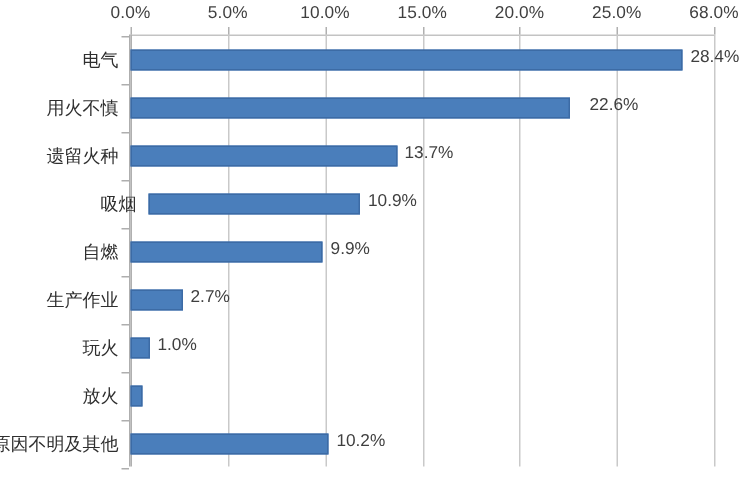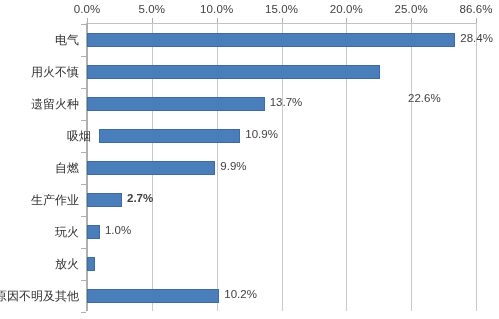--- a/index.html
+++ b/index.html
@@ -146,21 +146,21 @@
 
 <div id="chart-root">
 
   <div class="xaxis-labels">
       <div class="xtick-label" style="left: 87px;">0.0%</div>
       <div class="xtick-label" style="left: 151.833px;">5.0%</div>
       <div class="xtick-label" style="left: 216.667px;">10.0%</div>
       <div class="xtick-label" style="left: 281.5px;">15.0%</div>
       <div class="xtick-label" style="left: 346.333px;">20.0%</div>
       <div class="xtick-label" style="left: 411.167px;">25.0%</div>
-      <div class="xtick-label" style="left: 476px;">86.6%</div>
+      <div class="xtick-label" style="left: 476px;">68.0%</div>
     </div>
 
   <div class="plot">
     <div class="plot-top-border"></div>
   <div class="gridline axis0" style="left: 0px;"></div>
       <div class="xtick-mark" style="left: 0px;"></div>
       <div class="gridline" style="left: 64.8333px;"></div>
       <div class="xtick-mark" style="left: 64.8333px;"></div>
       <div class="gridline" style="left: 129.667px;"></div>
       <div class="xtick-mark" style="left: 129.667px;"></div>
@@ -178,41 +178,41 @@
 
   <div id="rows">
       <div class="row" style="top: 24px;">
         <div class="cat-label">电气</div>
         <div class="bar" style="width: 368.253px;"></div>
         <div class="bar-value" style="left: 460.253px;">28.4%</div>
       </div>
       <div class="row" style="top: 56px;">
         <div class="cat-label">用火不慎</div>
         <div class="bar" style="width: 293.047px;"></div>
-        <div class="bar-value" style="left: 408px; margin-top: 28px;">22.6%</div>
+        <div class="bar-value" style="left: 393px;">22.6%</div>
       </div>
       <div class="row" style="top: 88px;">
         <div class="cat-label">遗留火种</div>
         <div class="bar" style="width: 177.643px;"></div>
         <div class="bar-value" style="left: 269.643px;">13.7%</div>
       </div>
       <div class="row" style="top: 120px; margin-left: 12px;">
         <div class="cat-label">吸烟</div>
         <div class="bar" style="width: 141.337px;"></div>
         <div class="bar-value" style="left: 233.337px;">10.9%</div>
       </div>
       <div class="row" style="top: 152px;">
         <div class="cat-label">自燃</div>
         <div class="bar" style="width: 128.37px;"></div>
         <div class="bar-value" style="left: 220.37px;">9.9%</div>
       </div>
       <div class="row" style="top: 184px;">
         <div class="cat-label">生产作业</div>
         <div class="bar" style="width: 35.01px;"></div>
-        <div class="bar-value" style="left: 127.01px; font-weight: bold;">2.7%</div>
+        <div class="bar-value" style="left: 127.01px;">2.7%</div>
       </div>
       <div class="row" style="top: 216px;">
         <div class="cat-label">玩火</div>
         <div class="bar" style="width: 12.9667px;"></div>
         <div class="bar-value" style="left: 104.967px;">1.0%</div>
       </div>
       <div class="row" style="top: 248px;">
         <div class="cat-label">放火</div>
         <div class="bar" style="width: 7.78px;"></div>
         <div class="bar-value" style="left: 99.78px; margin-top: 32px;">0.6%</div>

